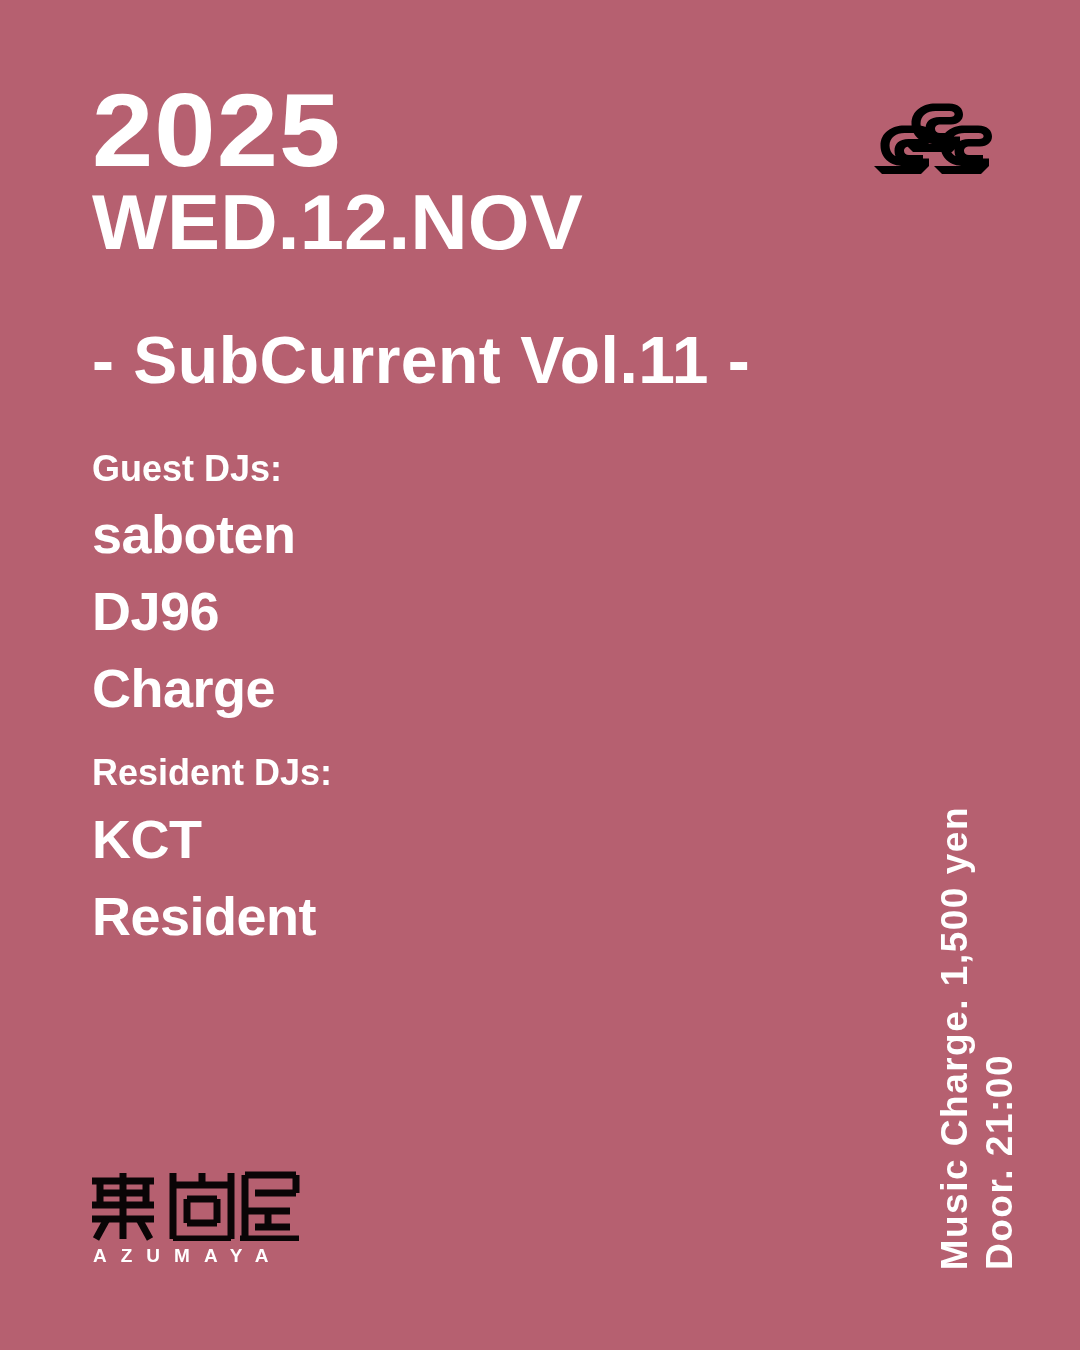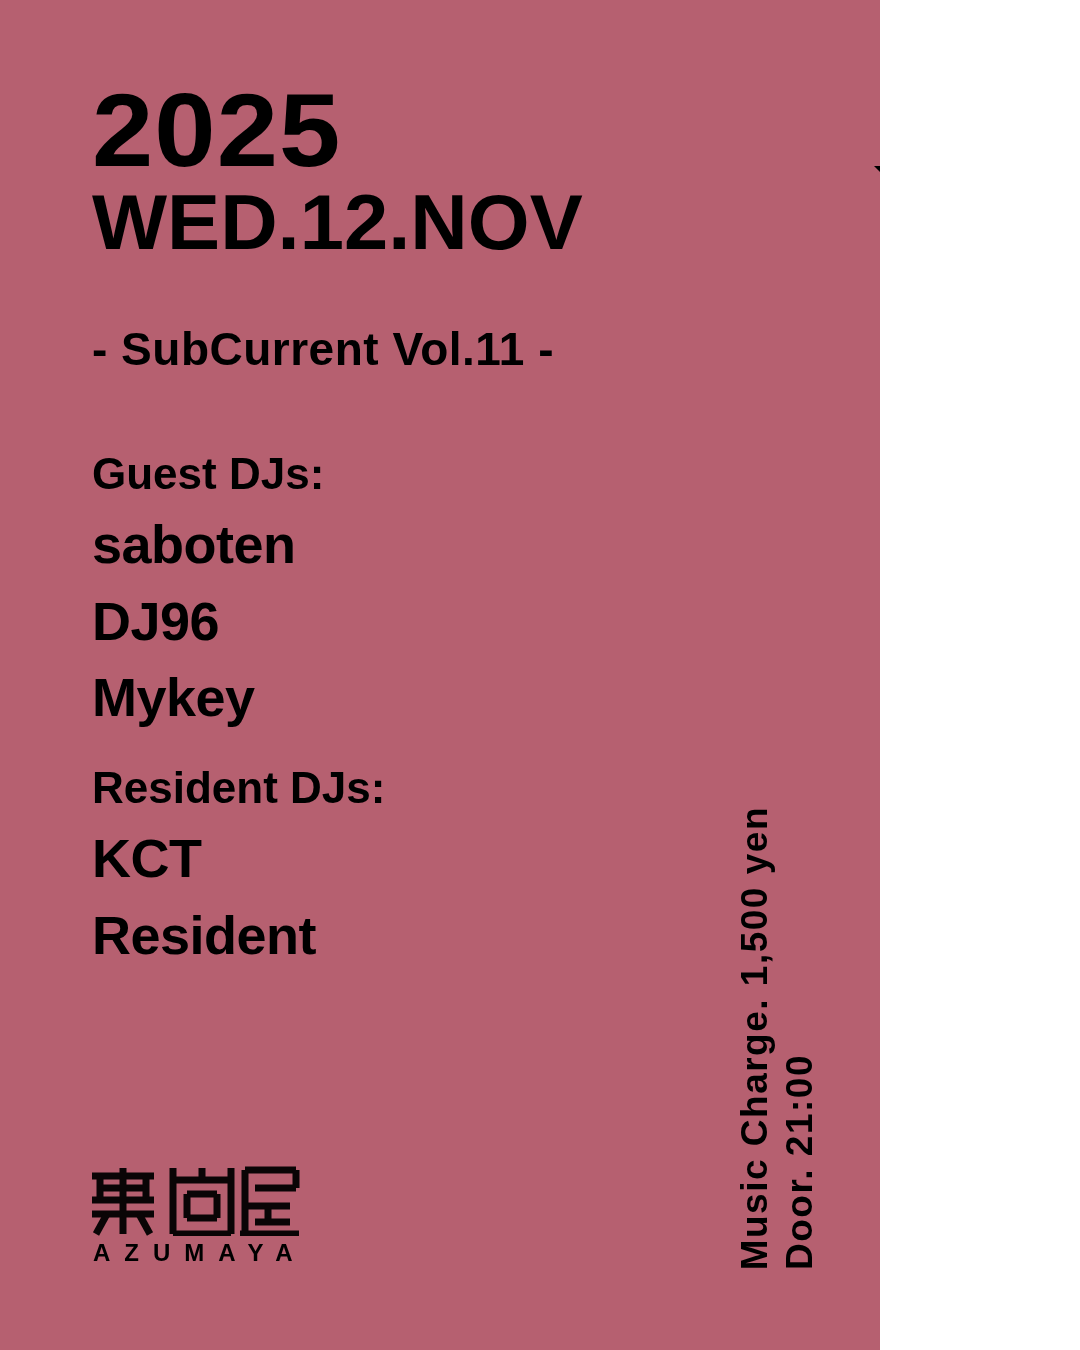--- a/index.html
+++ b/index.html
@@ -8,24 +8,24 @@
   }
   body {
     width: 1080px;
     height: 1350px;
     overflow: hidden;
     font-family: "Liberation Sans", sans-serif;
   }
 
   #poster {
     position: relative;
-    width: 880px;
+    width: 1080px;
     height: 1350px;
     background: #b66070;
-    color: #000000;
+    color: #ffffff;
     overflow: hidden;
   }
 
   
   .header {
     position: absolute;
     left: 92px;
     top: 86px;
     width: 760px;
   }
@@ -56,37 +56,37 @@
     width: 118px;
     height: 78px;
   }
   .mark svg { display: block; width: 118px; height: 78px; }
 
   
   .subtitle {
     position: absolute;
     left: 92px;
     top: 322px;
-    font-size: 46px;
+    font-size: 66px;
     font-weight: 700;
     letter-spacing: 0.5px;
     white-space: nowrap;
   }
 
   
   .lineup {
     position: absolute;
     left: 92px;
     top: 448px;
     width: 720px;
   }
   .group { margin: 0 0 26px 0; }
   .group:last-child { margin-bottom: 0; }
   .group-label {
-    font-size: 44px;
+    font-size: 36px;
     font-weight: 700;
     letter-spacing: 0px;
     line-height: 1.18;
     margin-bottom: 6px;
   }
   .dj-name {
     font-size: 54px;
     font-weight: 700;
     line-height: 1.42;
     letter-spacing: -0.5px;
@@ -119,21 +119,21 @@
   .venue {
     position: absolute;
     left: 90px;
     bottom: 85px;
     width: 215px;
   }
   .venue-kanji { display: block; width: 211px; height: 70px; }
   .venue-romaji {
     display: block;
     margin-top: 5px;
-    font-size: 24px;
+    font-size: 19px;
     font-weight: 700;
     letter-spacing: 14px;
     text-indent: 3px;
     line-height: 1;
   }
   .sr { position: absolute; width: 1px; height: 1px; overflow: hidden; clip: rect(0 0 0 0); }
 </style>
 </head>
 <body>
 
@@ -182,21 +182,21 @@
   </div>
 
   <div class="subtitle">- SubCurrent Vol.11 -</div>
 
   <div class="lineup">
 
     <div class="group">
       <div class="group-label">Guest DJs:</div>
       <div class="dj-name">saboten</div>
       <div class="dj-name">DJ96</div>
-      <div class="dj-name">Mykey</div>
+      <div class="dj-name">Charge</div>
     </div>
 
     <div class="group">
       <div class="group-label">Resident DJs:</div>
       <div class="dj-name">KCT</div>
       <div class="dj-name">Resident</div>
     </div>
 
   </div>
 

